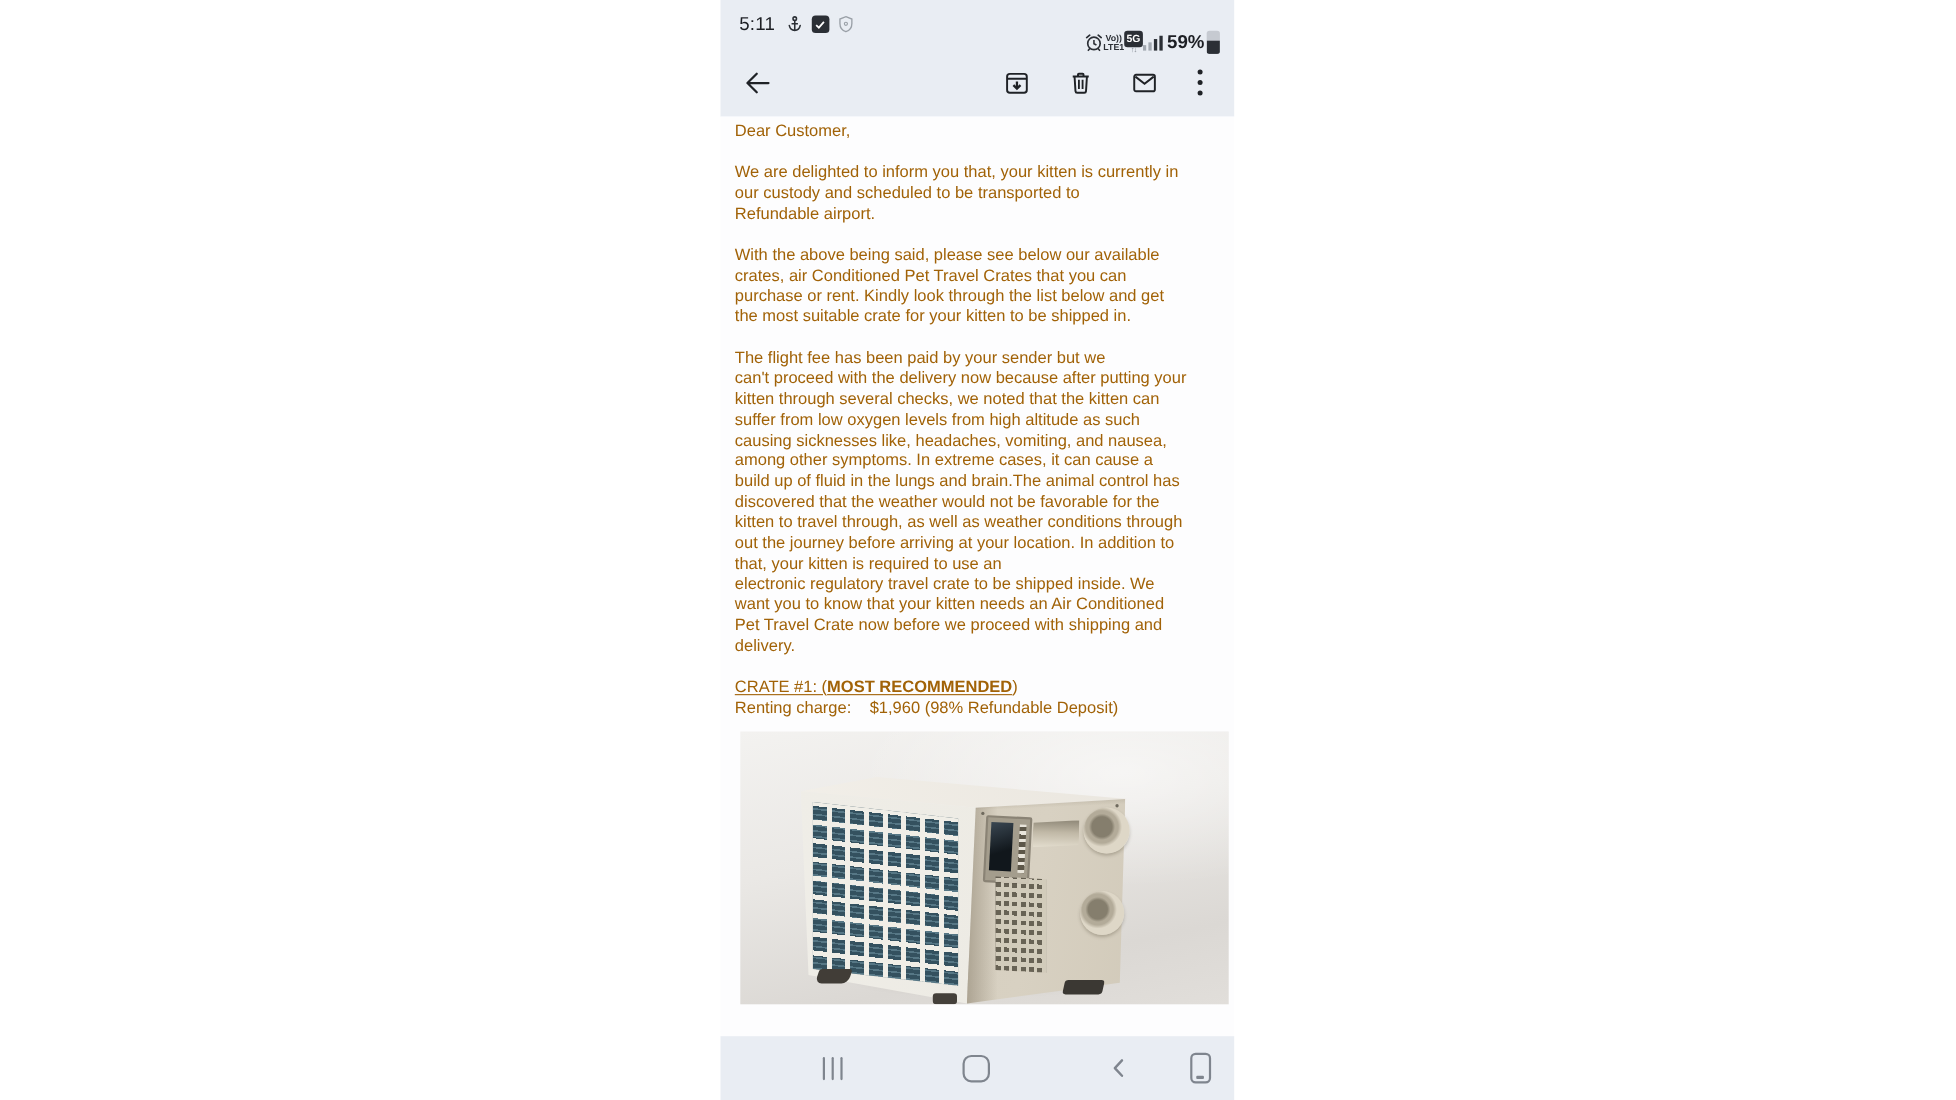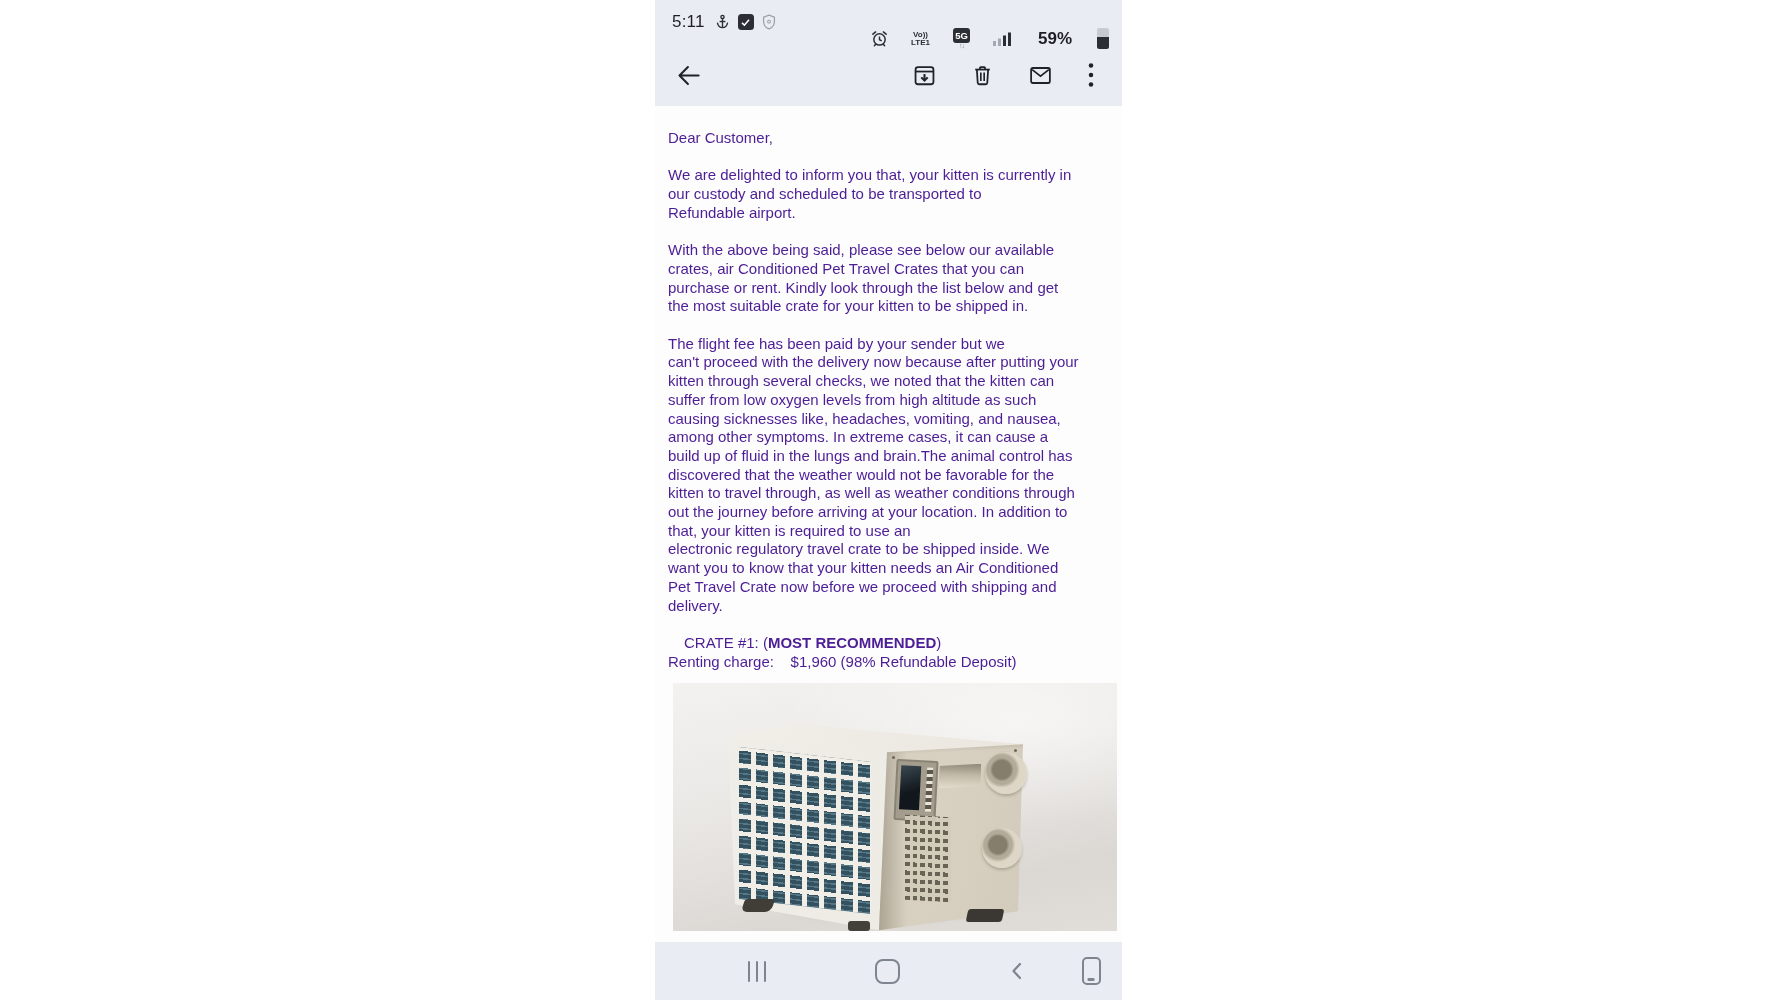--- a/index.html
+++ b/index.html
@@ -8,41 +8,41 @@
 
   
   .phone{position:absolute;left:655px;top:0;width:467px;height:1000px;background:#fdfdfe;display:flex;flex-direction:column;justify-content:flex-end;}
 
   
   .chrome{height:106px;background:#e9edf3;flex:0 0 auto;}
   .status-bar{display:flex;align-items:center;height:38px;padding:3px 13px 0 17px;color:#1d1f24;}
   .time{font-size:17px;letter-spacing:.2px;}
   .sb-left{display:flex;align-items:center;gap:8px;margin-left:10px;}
   .sb-spacer{flex:1;}
-  .sb-right{display:flex;align-items:center;gap:23px;margin-top:33px;}
+  .sb-right{display:flex;align-items:center;gap:0;margin-top:33px;}
   .chk{width:16px;height:16px;background:#2b2f35;border-radius:3.5px;display:flex;align-items:center;justify-content:center;}
   .volte{display:flex;flex-direction:column;align-items:center;line-height:7.5px;font-size:8px;font-weight:bold;color:#2b2f35;}
   .net5g{display:flex;flex-direction:column;align-items:center;}
   .badge5g{width:17px;height:15px;background:#2b2f35;border-radius:3px;color:#fff;font-size:9.5px;font-weight:bold;display:flex;align-items:center;justify-content:center;}
   .updown{font-size:7px;line-height:6px;color:#80868e;letter-spacing:-1px;}
   .pct{font-size:17px;color:#1d1f24;margin-left:3px;font-weight:bold;}
   .battery{position:relative;width:12px;height:21px;border-radius:2.5px;background:#c6cad1;overflow:hidden;margin-left:2px;}
   .battery .fill{position:absolute;left:0;right:0;bottom:0;height:59%;background:#2b2f35;}
 
   .toolbar{height:68px;display:flex;align-items:center;padding:0 26px 0 20px;}
   .tb-spacer{flex:1;}
   .tb-btn{display:flex;align-items:center;justify-content:center;cursor:pointer;}
   .tb-btn + .tb-btn{margin-left:33px;}
   svg.ic{display:block;}
 
   
-  .content{flex:1 1 auto;background:#fdfdfe;padding:23px 12px 0 13px;color:#4c1d95;font-size:15px;line-height:18.7px;overflow:hidden;}
+  .content{flex:1 1 auto;background:#fdfdfe;padding:5px 12px 0 13px;color:#a16207;font-size:15px;line-height:18.7px;overflow:hidden;}
   .para{white-space:pre-line;margin:0 0 18.7px 0;}
   .crate-heading{margin:0;white-space:pre-wrap;}
-  .crate-heading .u{text-underline-offset:2px;margin-left:16px;}
+  .crate-heading .u{text-decoration:underline;text-underline-offset:2px;}
   .crate-heading .b{font-weight:bold;}
   .crate-line{margin:0;white-space:pre-wrap;}
 
   
   .photo{position:relative;width:444px;height:248px;margin:12px 0 0 5px;overflow:hidden;
     background:
       radial-gradient(90% 70% at 78% 15%, rgba(255,255,255,.55), rgba(255,255,255,0) 60%),
       linear-gradient(168deg,#f3f2f0 0%,#eae8e5 40%,#dbd8d4 78%,#e1deda 100%);}
   .photo *{position:absolute;}
   .unit-shadow{left:55px;top:208px;width:330px;height:34px;background:radial-gradient(50% 50% at 50% 50%, rgba(70,65,55,.38), rgba(70,65,55,0) 72%);filter:blur(3px);}

